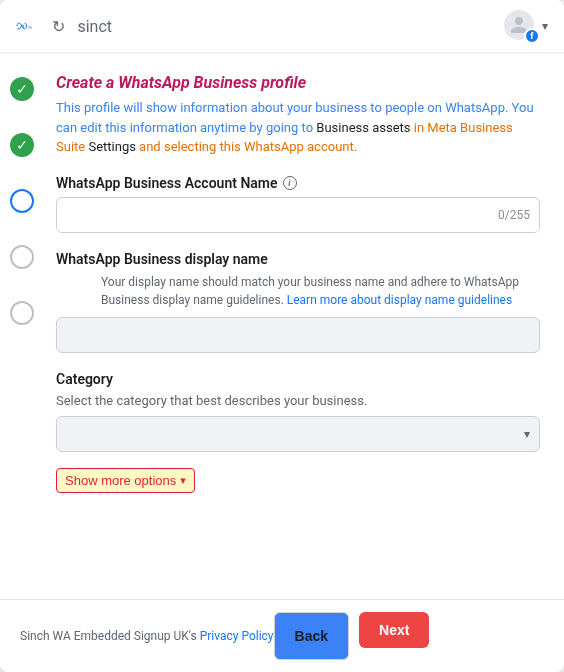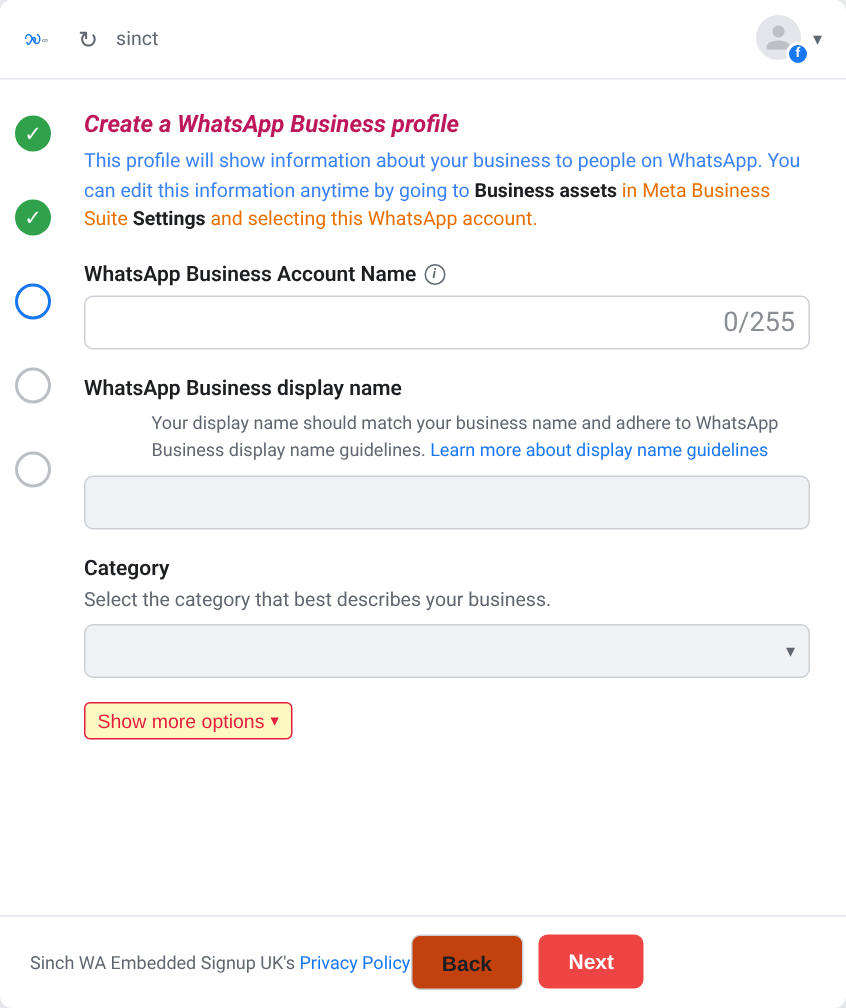--- a/index.html
+++ b/index.html
@@ -34,21 +34,21 @@
       display: flex;
       align-items: center;
       gap: 8px;
     }
     .refresh-icon {
       color: #606770;
       font-size: 16px;
       cursor: pointer;
     }
     .header-title {
-      font-size: 13px;
+      font-size: 16px;
       color: #606770;
       margin-left: 4px;
     }
     .header-right {
       display: flex;
       align-items: center;
       gap: 6px;
     }
     .avatar-wrap {
       position: relative;
@@ -141,21 +141,21 @@
       overflow-y: auto;
     }
     .section-title {
       font-size: 16px;
       font-weight: 700;
       color: #be185d;
       margin-bottom: 6px;
       font-style: italic;
     }
     .bold-text {
-      font-weight: 700;
+      font-weight: 400;
       color: #1c1e21;
     }
     .field-label {
       font-size: 14px;
       font-weight: 600;
       color: #1c1e21;
       margin-top: 18px;
       margin-bottom: 6px;
       display: flex;
       align-items: center;
@@ -187,21 +187,21 @@
       background: #fff;
     }
     .input-counter {
       position: relative;
     }
     .counter-text {
       position: absolute;
       right: 10px;
       top: 50%;
       transform: translateY(-50%);
-      font-size: 18px;
+      font-size: 12px;
       color: #8a8d91;
       pointer-events: none;
     }
     .display-name-desc {
       font-size: 12px;
       color: #606770;
       line-height: 1.5;
       margin-bottom: 8px;
       margin-left: 45px;
     }
@@ -276,25 +276,25 @@
     }
     .footer-left a {
       color: #1877f2;
       text-decoration: none;
     }
     .footer-right {
       display: flex;
       gap: 10px;
     }
     .btn-back {
-      height: 37px;
+      height: 48px;
       padding: 0 20px;
       border: 1px solid #ccd0d5;
       border-radius: 6px;
-      background: #c2410c;
+      background: #3b82f6;
       font-size: 14px;
       font-weight: 600;
       color: #1c1e21;
       cursor: pointer;
     }
     .btn-next {
       height: 36px;
       padding: 0 20px;
       border: none;
       border-radius: 6px;

